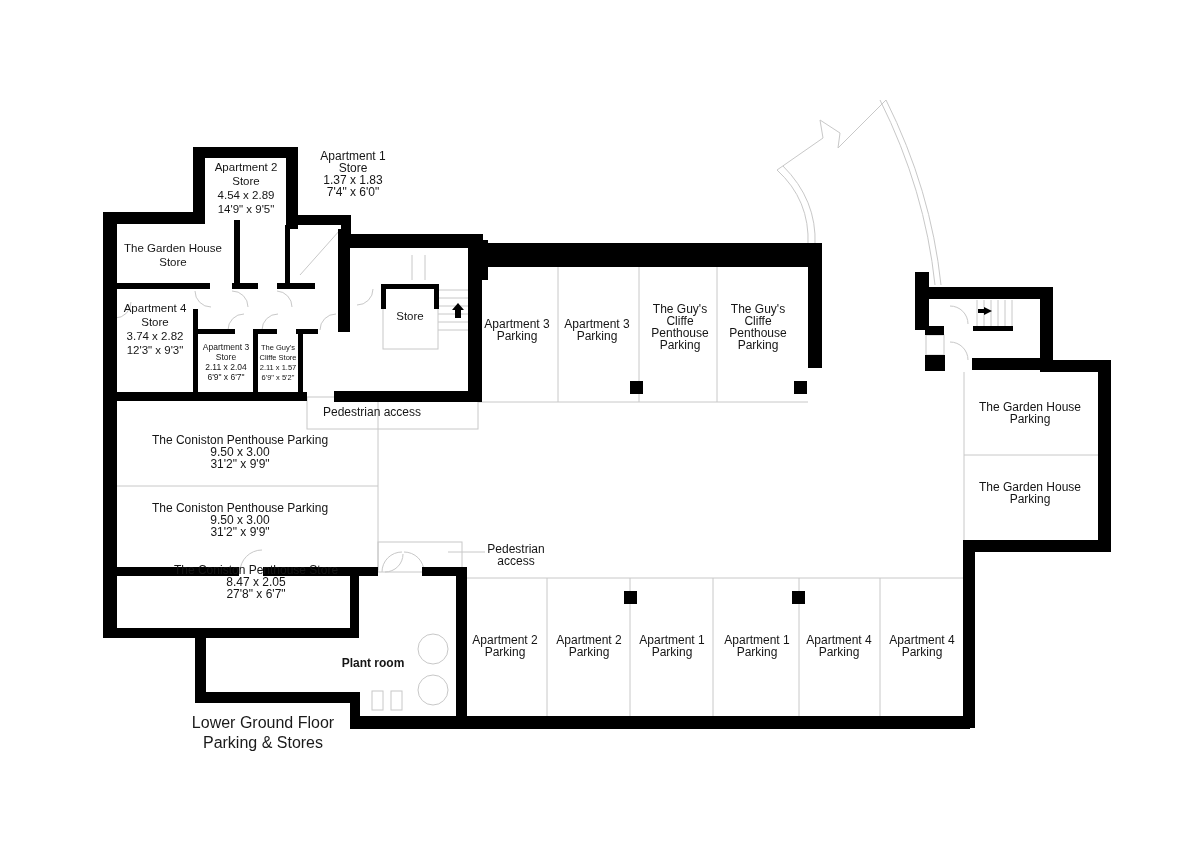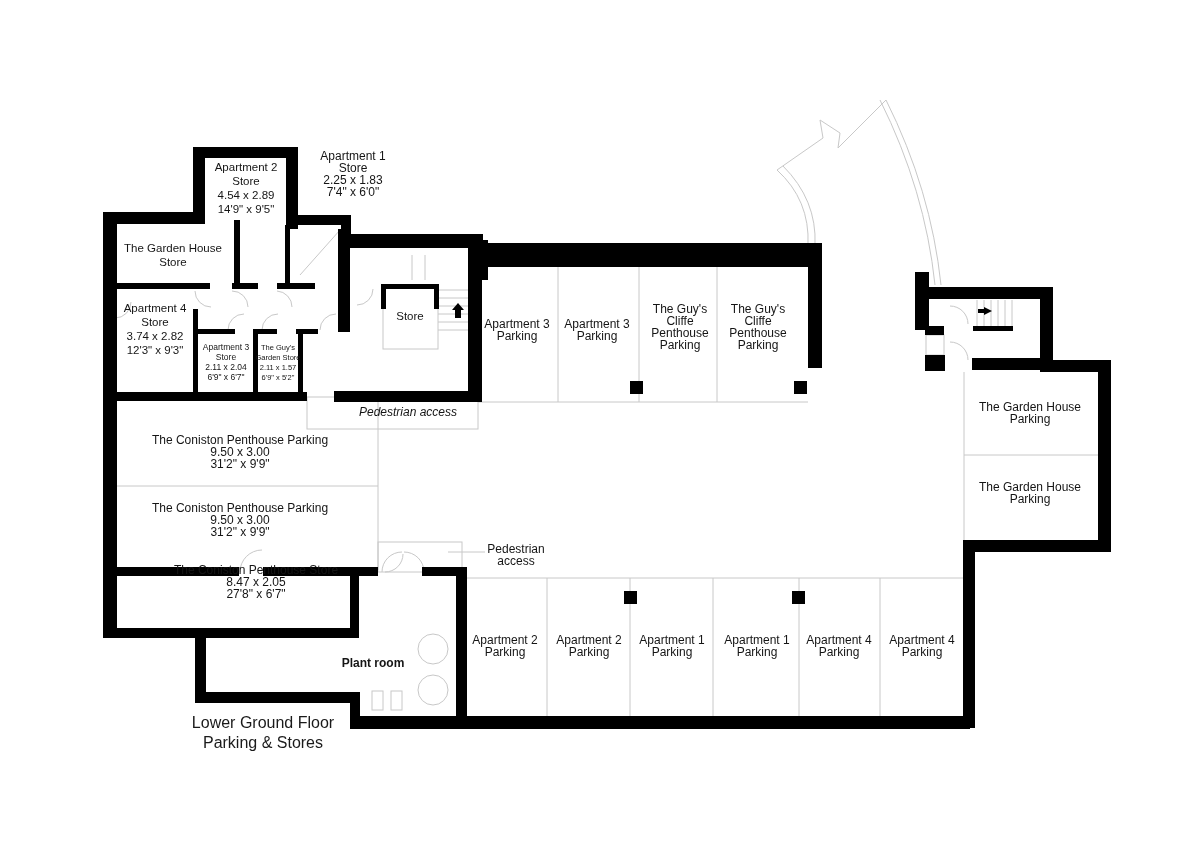--- a/index.html
+++ b/index.html
@@ -173,21 +173,21 @@
 <div class="lbl" style="left:246px; top:160px;">
   <span class="line">Apartment 2</span>
   <span class="line">Store</span>
   <span class="line">4.54 x 2.89</span>
   <span class="line">14'9" x 9'5"</span>
 </div>
 
 <div class="lbl sm" style="left:353px; top:150px;">
   <span class="line">Apartment 1</span>
   <span class="line">Store</span>
-  <span class="line">2.25 x 1.83</span>
+  <span class="line">1.37 x 1.83</span>
   <span class="line">7'4" x 6'0"</span>
 </div>
 
 <div class="lbl" style="left:173px; top:241px;">
   <span class="line">The Garden House</span>
   <span class="line">Store</span>
 </div>
 
 <div class="lbl" style="left:155px; top:301px;">
   <span class="line">Apartment 4</span>
@@ -198,30 +198,30 @@
 
 <div class="lbl xs" style="left:226px; top:342px;">
   <span class="line">Apartment 3</span>
   <span class="line">Store</span>
   <span class="line">2.11 x 2.04</span>
   <span class="line">6'9" x 6'7"</span>
 </div>
 
 <div class="lbl xs" style="left:278px; top:343px; font-size:7.5px;">
   <span class="line">The Guy's</span>
-  <span class="line">Garden Store</span>
+  <span class="line">Cliffe Store</span>
   <span class="line">2.11 x 1.57</span>
   <span class="line">6'9" x 5'2"</span>
 </div>
 
 <div class="lbl" style="left:410px; top:309px;">
   <span class="line">Store</span>
 </div>
 
-<div class="lbl sm" style="left:408px; top:406px;font-style:italic;">
+<div class="lbl sm" style="left:372px; top:406px;">
   <span class="line">Pedestrian access</span>
 </div>
 
 <div class="lbl sm" style="left:516px; top:543px;">
   <span class="line">Pedestrian</span>
   <span class="line">access</span>
 </div>
 
 <div class="lbl sm" style="left:240px; top:434px;">
   <span class="line">The Coniston Penthouse Parking</span>

